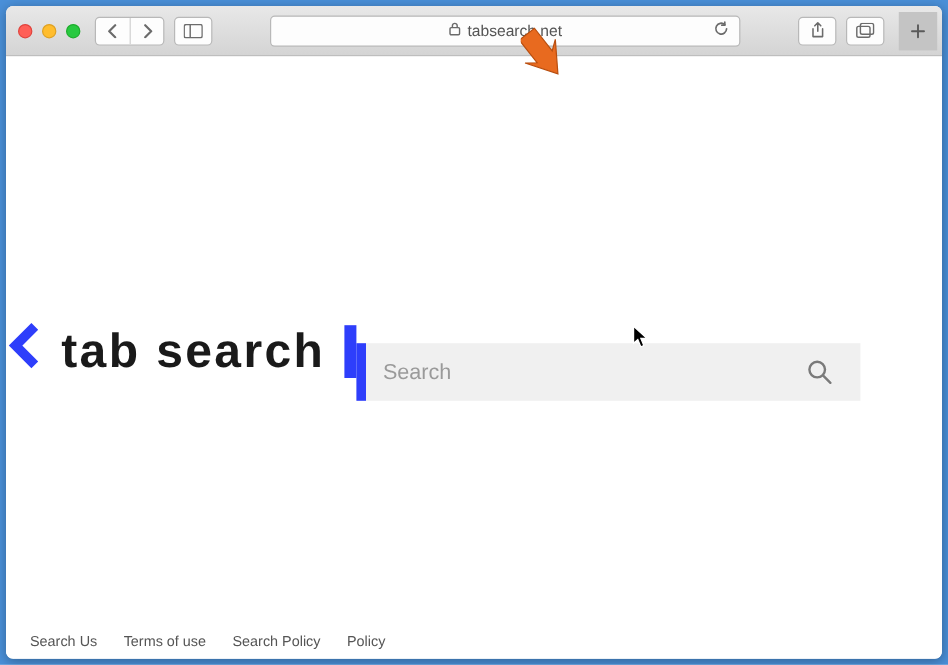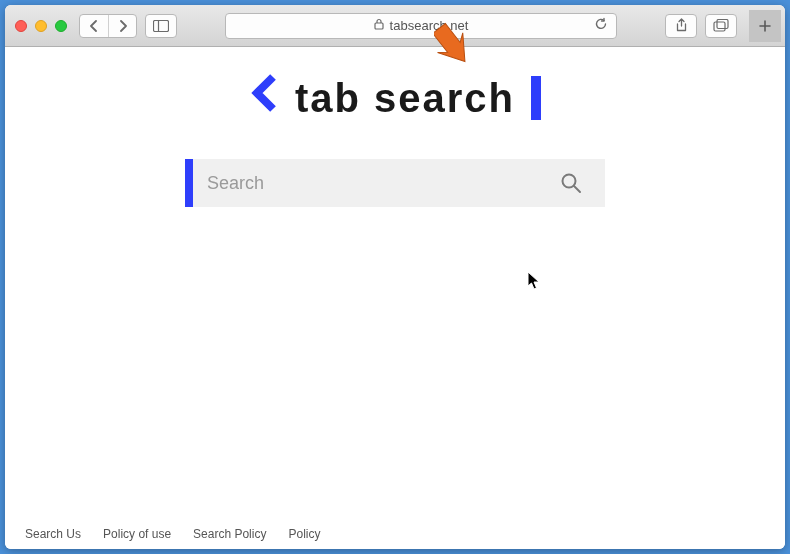--- a/index.html
+++ b/index.html
@@ -104,21 +104,21 @@
       font-size: 18px;
       margin-left: 4px;
       margin-right: -6px;
     }
     
     .content {
       flex: 1;
       background: #fff;
       position: relative;
       display: flex;
-      flex-direction: column;
+      flex-direction: row;
       align-items: center;
       padding-top: 24px;
     }
     .logo-row {
       display: flex;
       align-items: center;
       gap: 16px;
       margin-bottom: 34px;
     }
     .logo-chevron {
@@ -330,21 +330,21 @@
           <svg width="22" height="22" viewBox="0 0 22 22">
               <circle cx="9" cy="9" r="6.5" fill="none" stroke="currentColor" stroke-width="2"></circle>
               <line x1="14" y1="14" x2="20" y2="20" stroke="currentColor" stroke-width="2" stroke-linecap="round"></line>
             </svg>
         </div>
       </div>
     </div>
 
     <div class="footer">
       <a href="#">Search Us</a>
-      <a href="#">Policy of use</a>
+      <a href="#">Terms of use</a>
       <a href="#">Search Policy</a>
       <a href="#">Policy</a>
     </div>
 
   </div>
 </div>
 
 <div class="pointer-arrow">
   <svg width="50" height="50" viewBox="0 0 50 50">
     <path d="M10 2 L10 26 L2 20 L18 44 L34 20 L26 26 L26 2 Z" transform="rotate(-38 18 23)" fill="#e86a1f" stroke="#b84e0f" stroke-width="1"></path>

